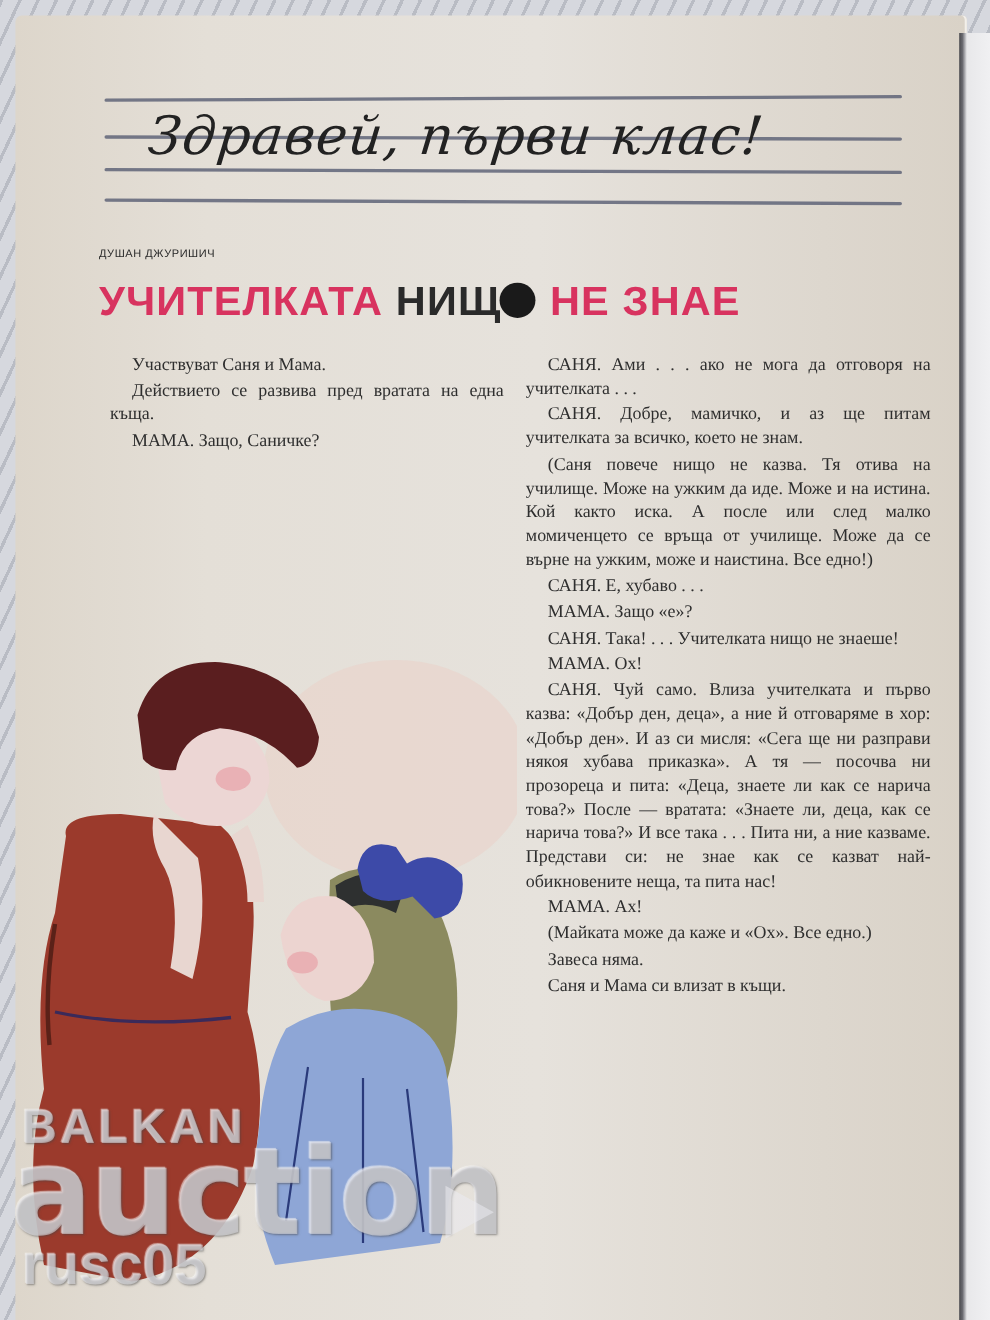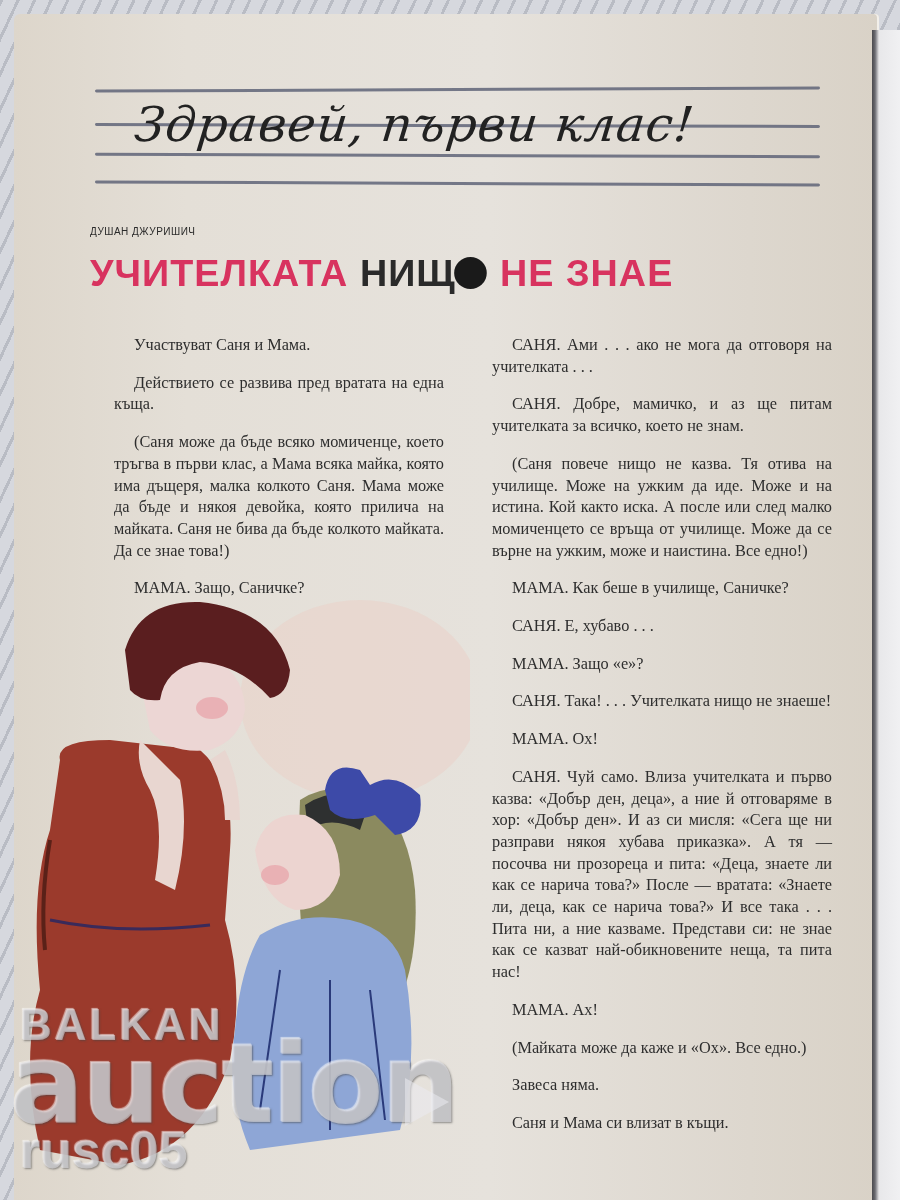--- a/index.html
+++ b/index.html
@@ -40,21 +40,21 @@
   }
   .hl-red { color:#d8335f; }
   .hl-black { color:#2a2a2a; }
   .hl-dot {
     display:inline-block; width:32px; height:32px; border-radius:50%; background:#1a1a1a;
     vertical-align:-3px; margin:0 2px 0 -2px;
   }
   .col {
     position:absolute; font-size:16.3px; line-height:21.7px; color:#2e2e2e; text-align:justify;
   }
-  .col p { margin:16px; text-indent:20px; }
+  .col p { margin:2px; text-indent:20px; }
   .col-left { left:98px; top:318px; width:362px; }
   .col-right { left:476px; top:318px; width:372px; }
   .illustration { position:absolute; left:0; top:590px; width:470px; height:590px; }
   .watermark {
     position:absolute; left:10px; top:1000px; pointer-events:none;
     font-family:"Liberation Sans", sans-serif; font-weight:bold; color:rgba(235,235,240,0.55);
     text-shadow: 1px 1px 2px rgba(70,70,70,.55), -1px -1px 1px rgba(255,255,255,.6);
   }
   .wm-small { position:absolute; left:10px; top:0; font-size:44px; letter-spacing:3px; }
   .wm-big { position:absolute; left:0; top:20px; font-size:110px; letter-spacing:-2px; font-family:"DejaVu Sans", sans-serif; }
@@ -80,29 +80,27 @@
 
 <div class="headline">
   <span class="hl-red">УЧИТЕЛКАТА</span>
   <span class="hl-black">НИЩ</span><span class="hl-dot"></span>
   <span class="hl-red">НЕ ЗНАЕ</span>
 </div>
 
 <div class="col col-left">
   <p>Участвуват Саня и Мама.</p>
   <p>Действието се развива пред вратата на една къща.</p>
-  <p>(Саня може да бъде всяко момиченце, което тръгва в първи клас, а Мама всяка майка, която има дъщеря, малка колкото Саня. Мама може да бъде и някоя девойка, която прилича на майката. Саня не бива да бъде колкото майката. Да се знае това!)</p>
   <p>МАМА. Защо, Саничке?</p>
 </div>
 
 <div class="col col-right">
   <p>САНЯ. Ами . . . ако не мога да отговоря на учителката . . .</p>
   <p>САНЯ. Добре, мамичко, и аз ще питам учителката за всичко, което не знам.</p>
   <p>(Саня повече нищо не казва. Тя отива на училище. Може на ужким да иде. Може и на истина. Кой както иска. А после или след малко момиченцето се връща от училище. Може да се върне на ужким, може и наистина. Все едно!)</p>
-  <p>МАМА. Как беше в училище, Саничке?</p>
   <p>САНЯ. Е, хубаво . . .</p>
   <p>МАМА. Защо «е»?</p>
   <p>САНЯ. Така! . . . Учителката нищо не знаеше!</p>
   <p>МАМА. Ох!</p>
   <p>САНЯ. Чуй само. Влиза учителката и първо казва: «Добър ден, деца», а ние й отговаряме в хор: «Добър ден». И аз си мисля: «Сега ще ни разправи някоя хубава приказка». А тя — посочва ни прозореца и пита: «Деца, знаете ли как се нарича това?» После — вратата: «Знаете ли, деца, как се нарича това?» И все така . . . Пита ни, а ние казваме. Представи си: не знае как се казват най-обикновените неща, та пита нас!</p>
   <p>МАМА. Ах!</p>
   <p>(Майката може да каже и «Ох». Все едно.)</p>
   <p>Завеса няма.</p>
   <p>Саня и Мама си влизат в къщи.</p>
 </div>

